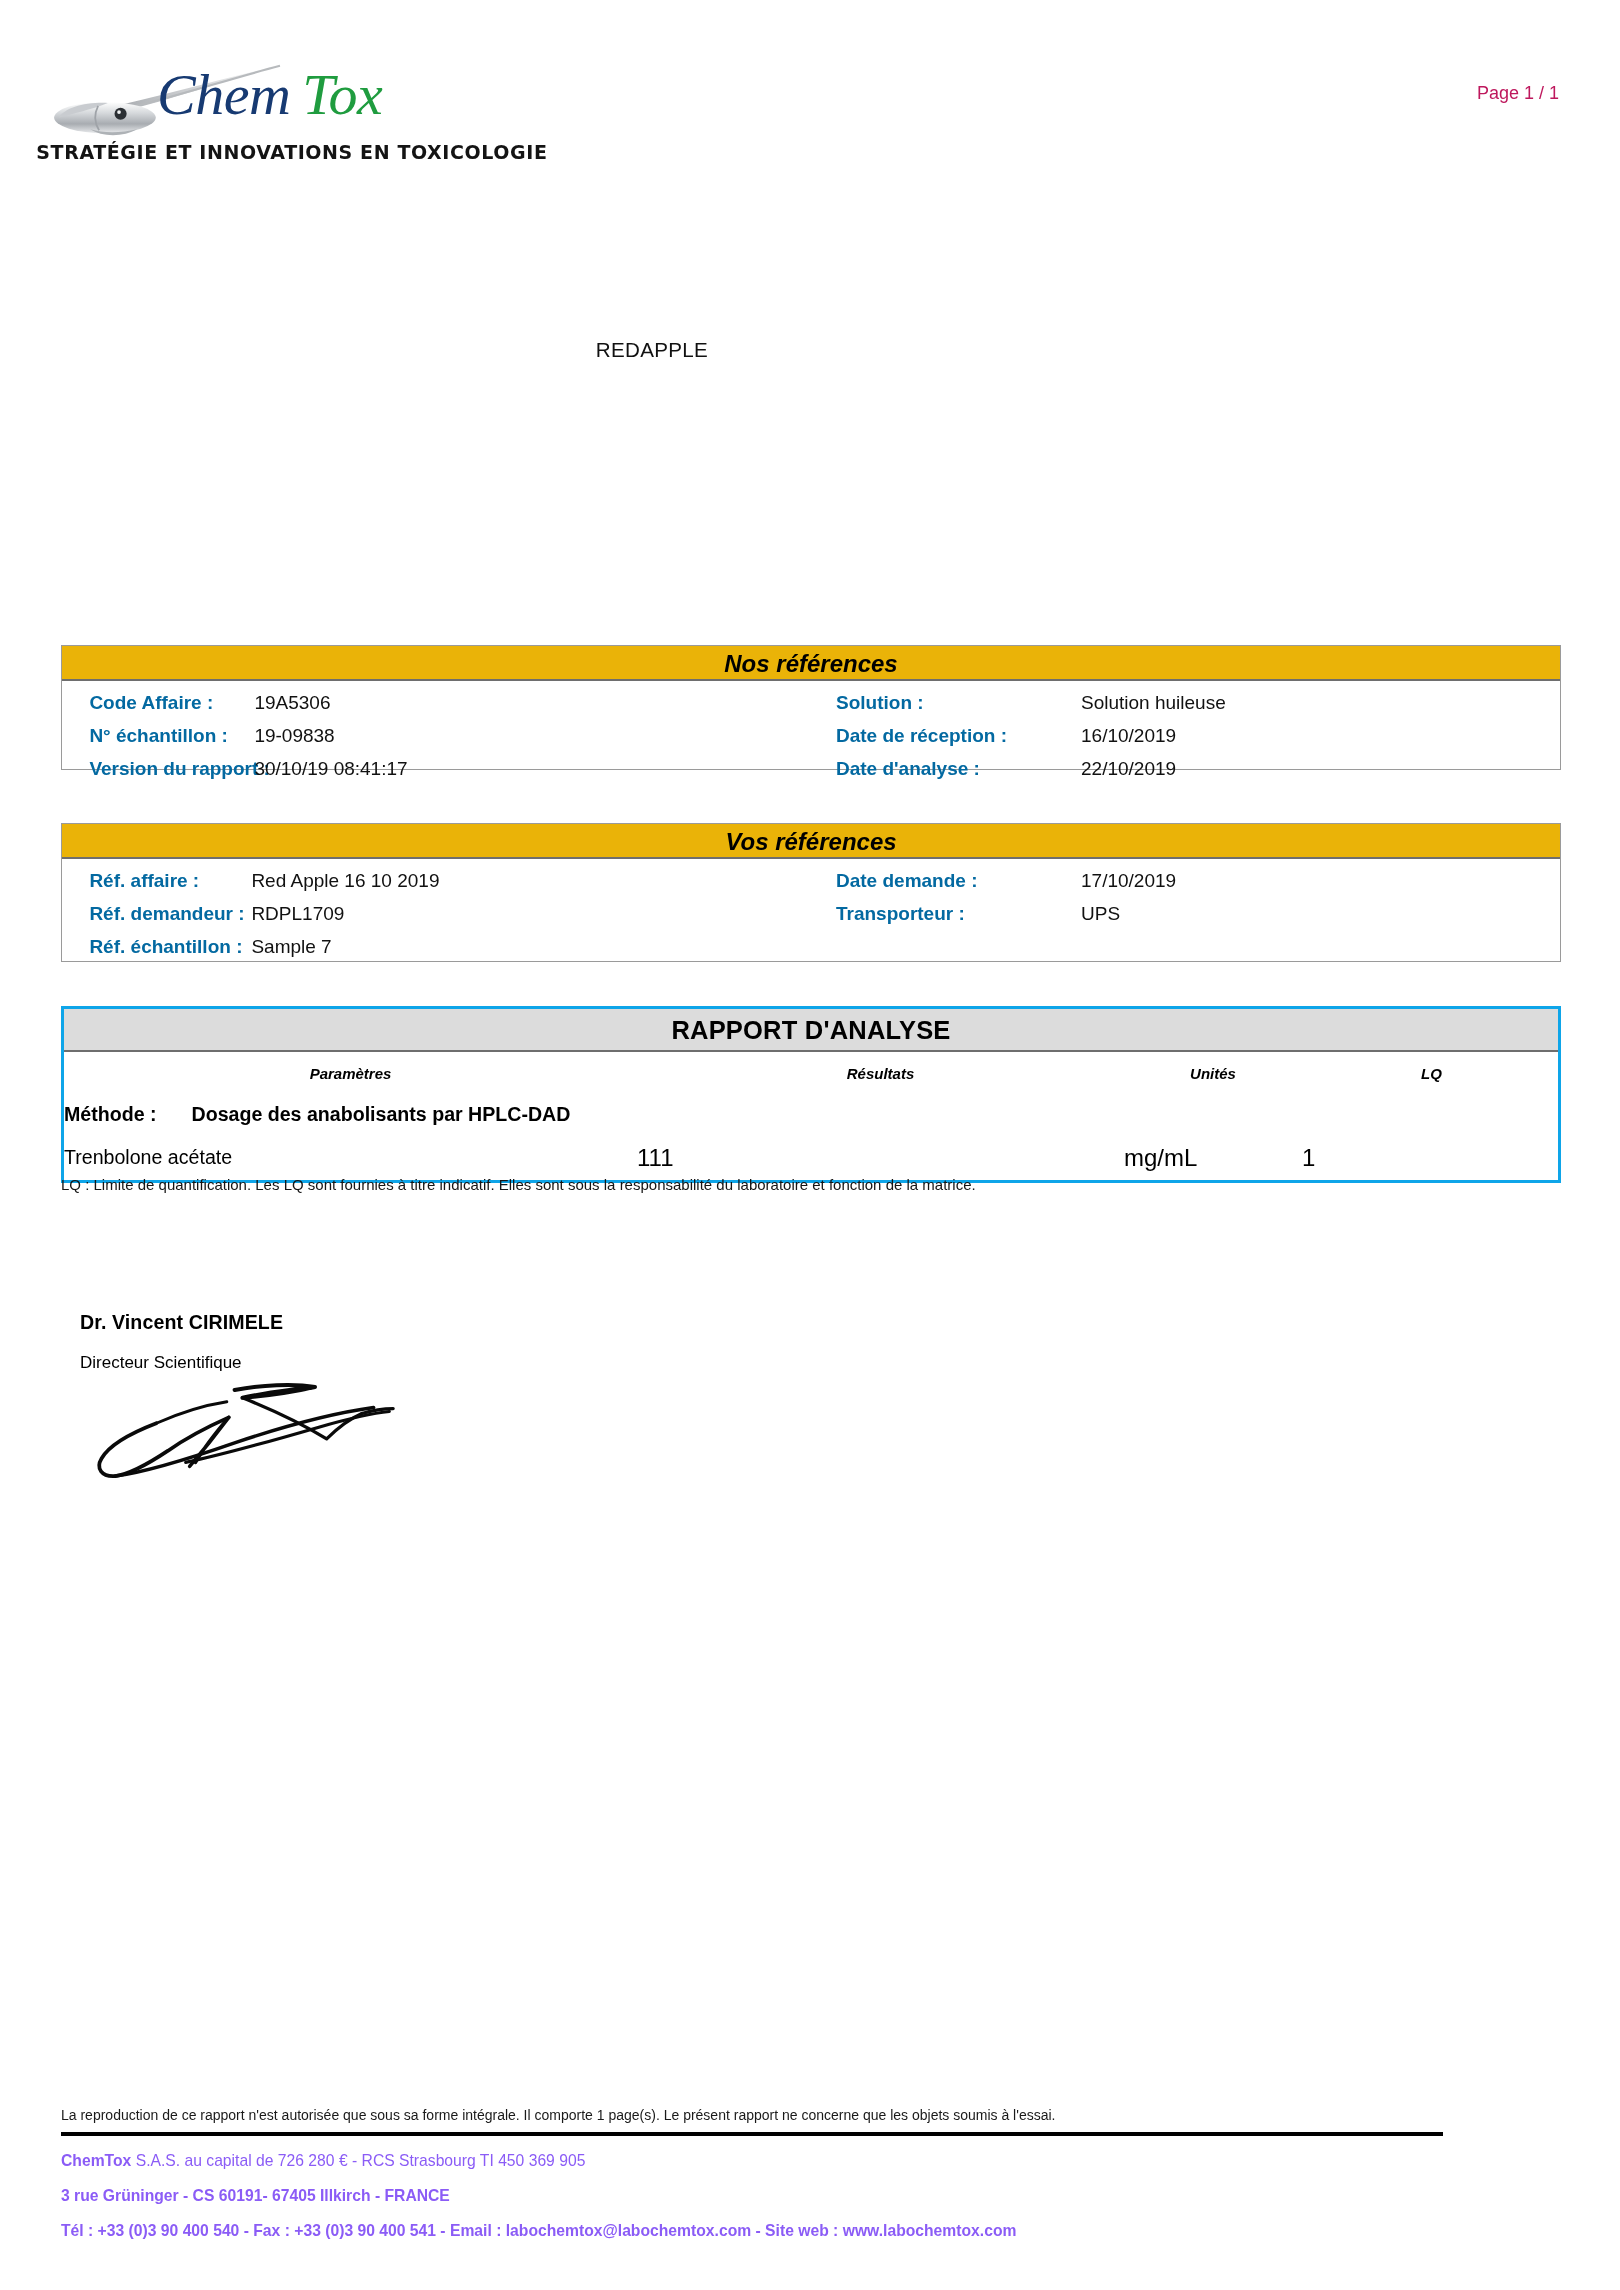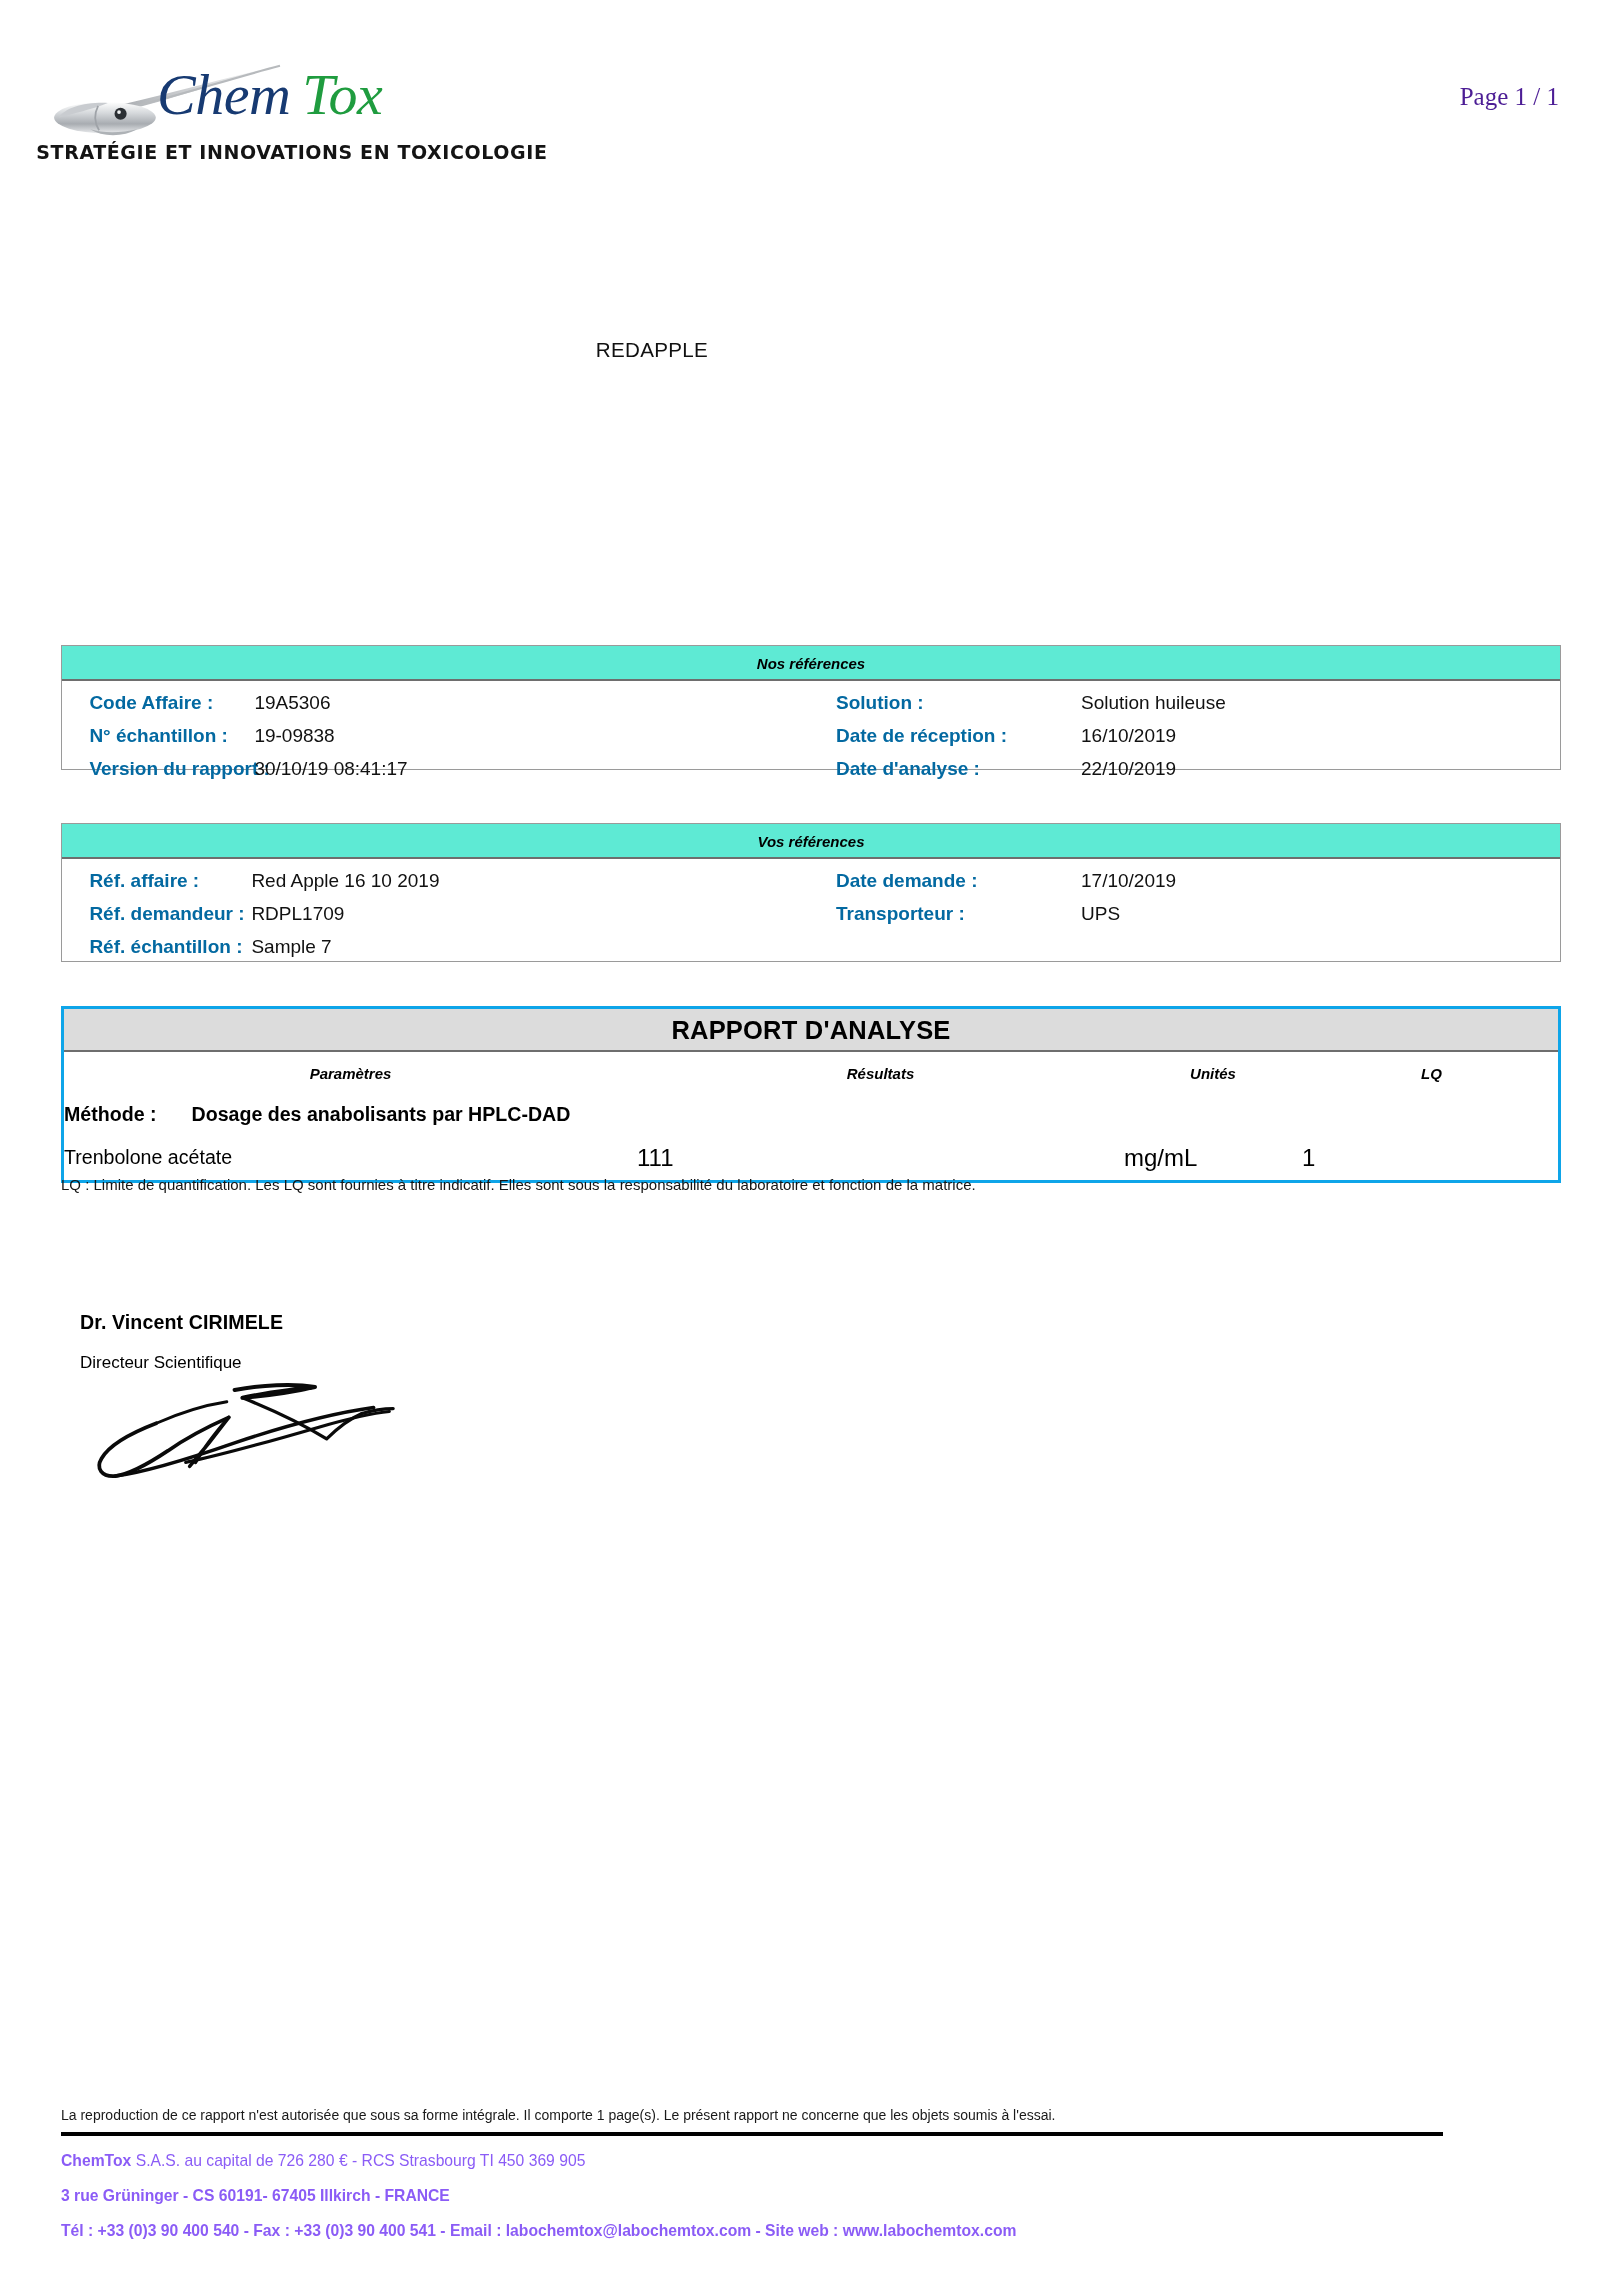--- a/index.html
+++ b/index.html
@@ -59,23 +59,22 @@
     font-weight: 600;
     letter-spacing: 0.6px;
     color: #141414;
     white-space: nowrap;
     transform: scaleX(1.0);
   }
   #page-indicator {
     position: absolute;
     right: 61px;
     top: 83px;
-    font-size: 25px;
-    color: #4c1d95;
-    font-family: Liberation Serif, serif;
+    font-size: 18px;
+    color: #be185d;
   }
 
   
   #client-title {
     position: absolute;
     top: 338px;
     left: 0;
     width: 1304px;
     text-align: center;
     font-size: 20.6px;
@@ -85,26 +84,26 @@
 
   
   .panel {
     position: absolute;
     left: 61px;
     width: 1500px;
     border: 1px solid #9a9a9a;
     background: #ffffff;
   }
   .panel-head {
-    background: #5eead4;
+    background: #eab308;
     border-bottom: 2px solid #6e6e6e;
     height: 35px;
     line-height: 35px;
     text-align: center;
-    font-size: 15px;
+    font-size: 24px;
     font-weight: bold;
     font-style: italic;
     color: #000000;
   }
   .panel-body {
     position: relative;
     padding: 0;
   }
   .kv-row {
     position: absolute;

